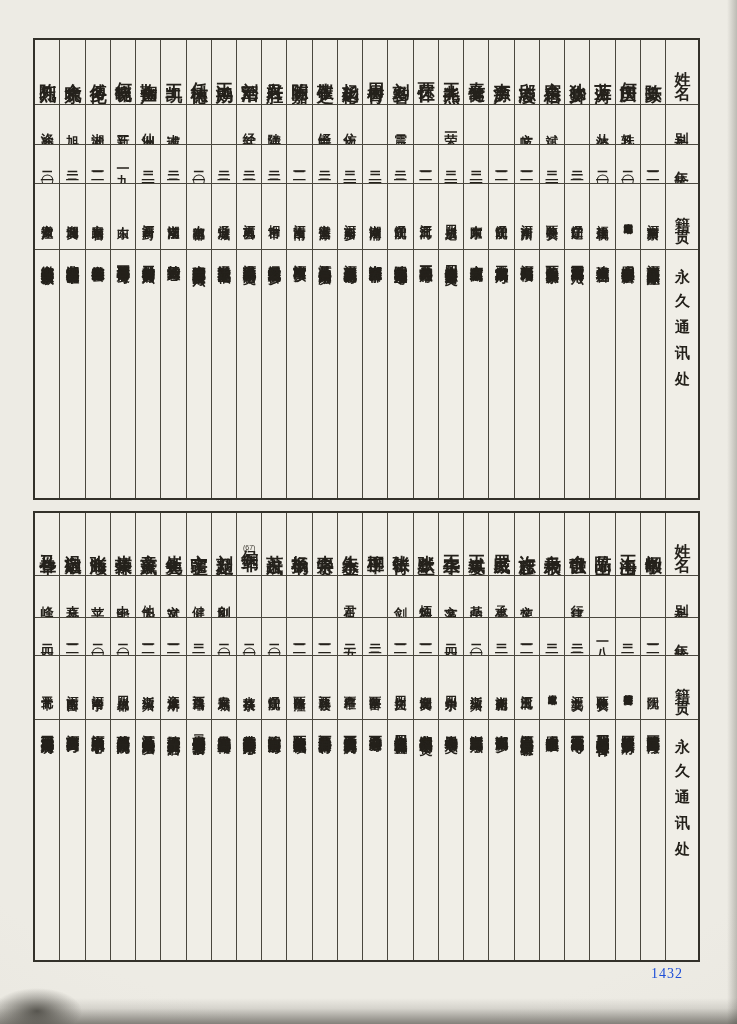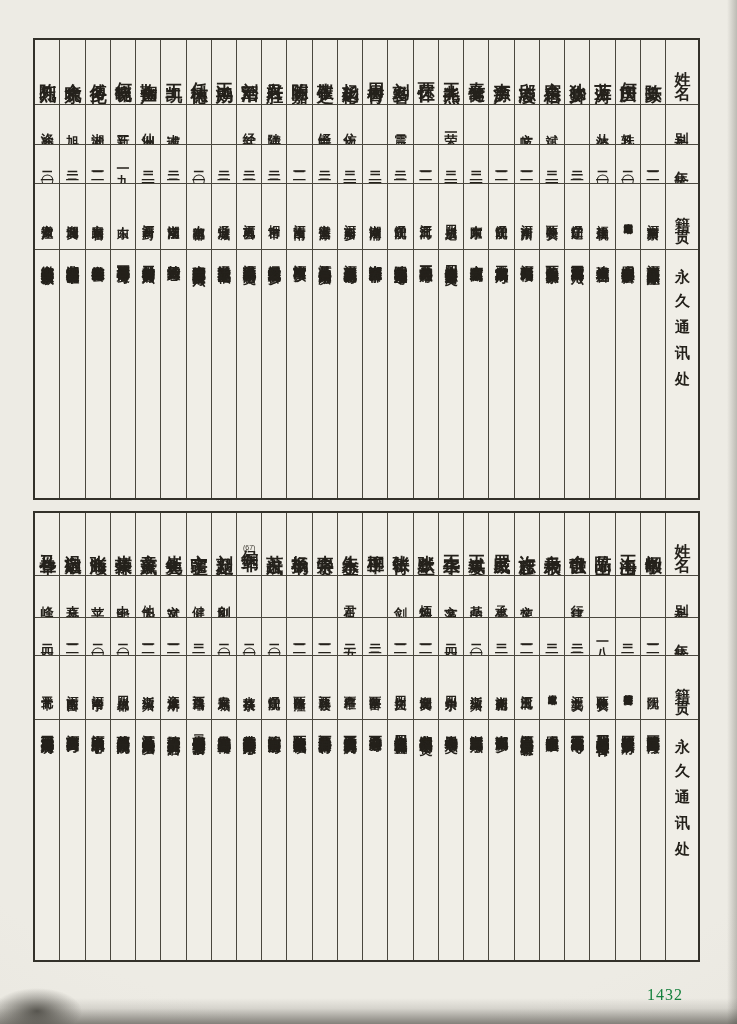--- a/index.html
+++ b/index.html
@@ -53,22 +53,22 @@
   .t-native.small{font-size:9px;font-weight:600;letter-spacing:0;line-height:11px;}
   .t-addr{font-size:13px;font-weight:600;letter-spacing:0.5px;line-height:13.5px;}
   .note{writing-mode:horizontal-tb;font-size:7px;color:#3a362e;margin-top:1px;}
 
   .h-name{font-size:16px;font-weight:700;letter-spacing:14px;}
   .h-alias{font-size:14px;font-weight:700;letter-spacing:4px;}
   .h-age{font-size:14px;font-weight:700;letter-spacing:4px;}
   .h-native{font-size:15px;font-weight:700;letter-spacing:12px;}
   .h-addr{font-size:15px;font-weight:700;letter-spacing:26px;}
 
-  .page-number{position:absolute;right:54px;bottom:20px;
-    font-family:"Liberation Serif", serif;font-size:16px;color:#15803d;letter-spacing:1px;}
+  .page-number{position:absolute;right:54px;bottom:42px;
+    font-family:"Liberation Serif", serif;font-size:14px;color:#1d4ed8;letter-spacing:1px;}
 </style>
 </head>
 <body>
 
 <div class="sheet"></div>
 
 <div class="dir-table" id="table-0">
     <div class="col hcol">
       <div class="cell c-name">
         <span class="vtext h-name">姓名</span>

